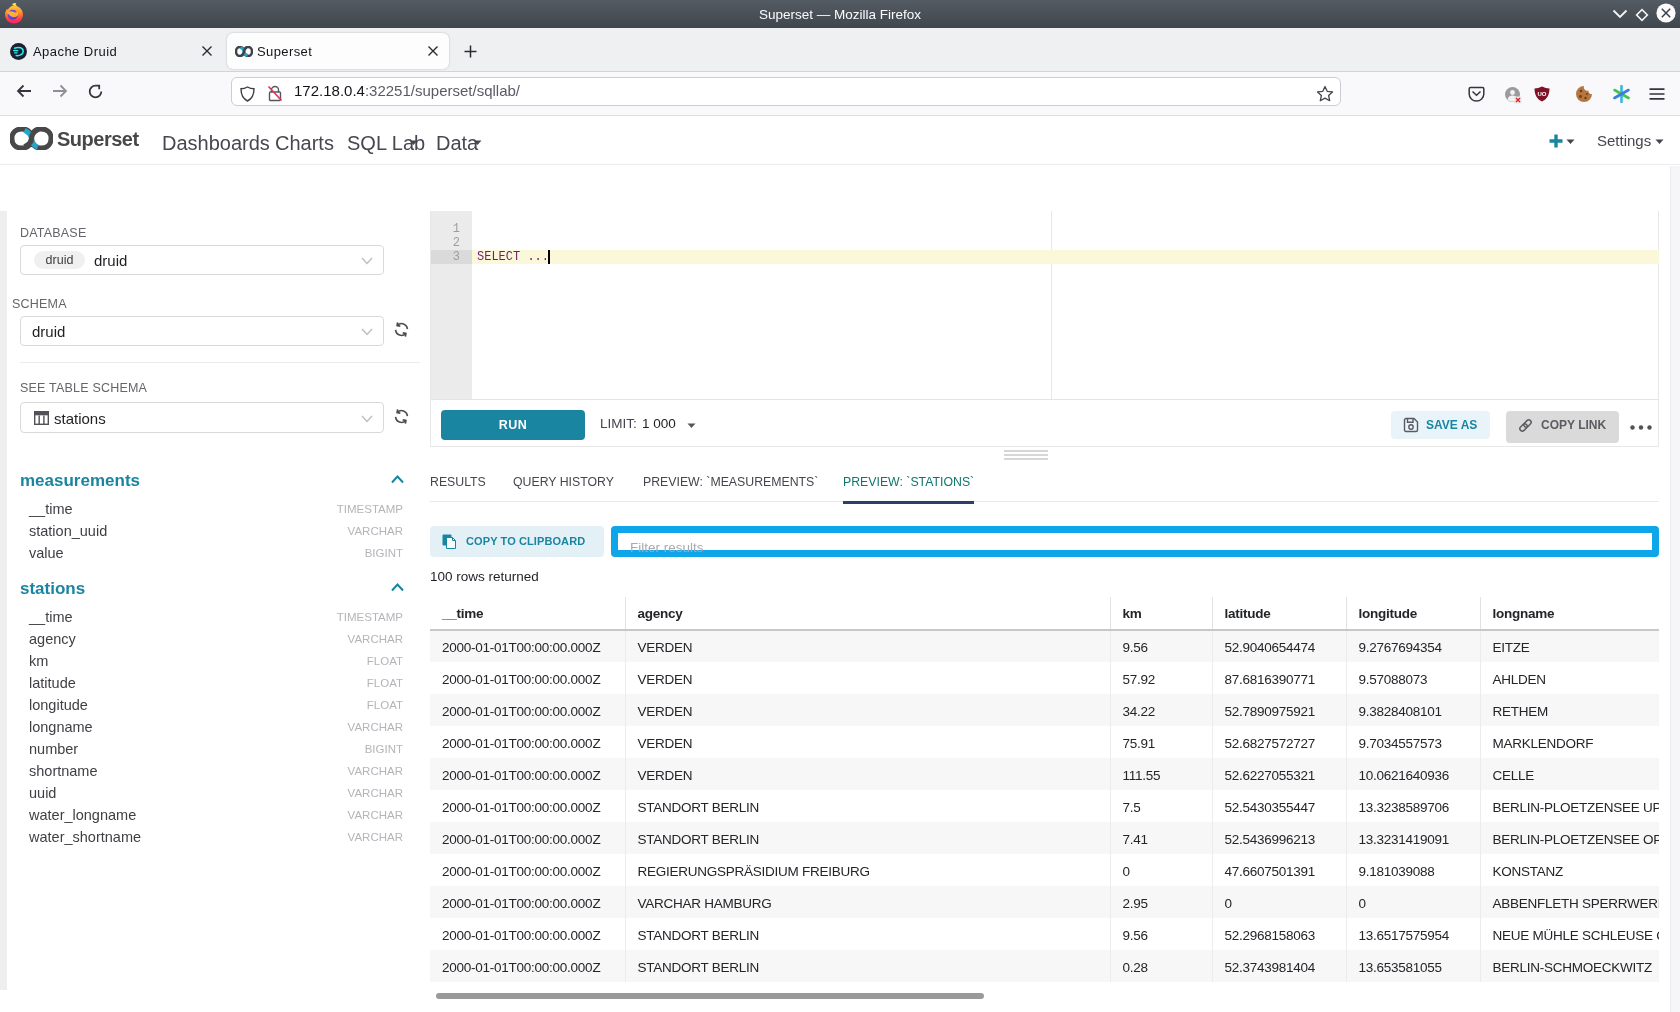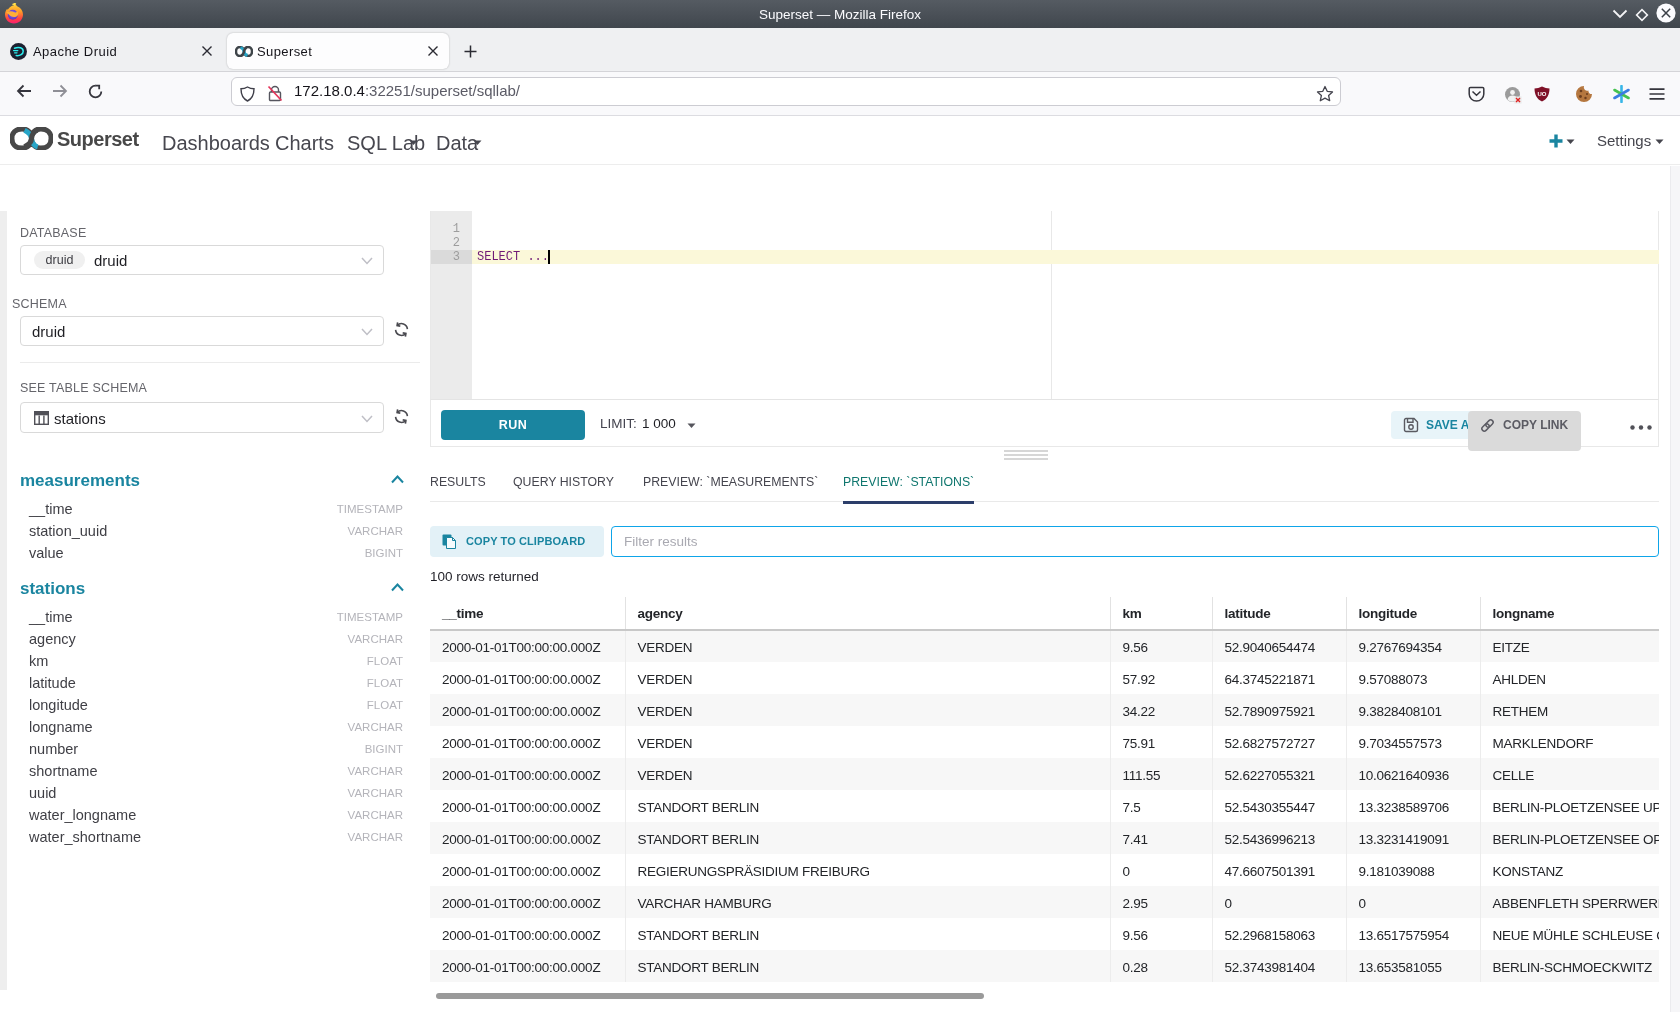--- a/index.html
+++ b/index.html
@@ -311,21 +311,21 @@
         <path d="M0.5 0.5 L4.5 5 L8.5 0.5 Z" fill="#55555c"></path>
       </svg>
     <div class="abs btn" style="left:960px;top:11px;width:99px;height:28px;background:#e8f4f9">
       <svg class="abs" style="left:12px;top:6px" width="16" height="16" viewBox="0 0 16 16">
         <path d="M1.5 3 C1.5 2.2 2.2 1.5 3 1.5 L11 1.5 L14.5 5 L14.5 13 C14.5 13.8 13.8 14.5 13 14.5 L3 14.5 C2.2 14.5 1.5 13.8 1.5 13 Z" fill="none" stroke="#5a5a61" stroke-width="1.4"></path>
         <path d="M4.5 1.8 L4.5 5.2 L10 5.2 L10 1.8" fill="none" stroke="#5a5a61" stroke-width="1.4"></path>
         <circle cx="8" cy="10" r="2.2" fill="none" stroke="#5a5a61" stroke-width="1.4"></circle>
       </svg>
       <div class="abs" style="left:35px;top:7px;font-size:12px;font-weight:bold;color:#1a85a0">SAVE AS</div>
     </div>
-    <div class="abs btn" style="left:1037px;top:11px;width:113px;height:40px;background:#dadada">
+    <div class="abs btn" style="left:1075px;top:11px;width:113px;height:32px;background:#dadada">
       <svg class="abs" style="left:12px;top:7px" width="15" height="15" viewBox="0 0 15 15">
         <g fill="none" stroke="#5b5b63" stroke-width="1.5">
           <rect x="0.6" y="5.1" width="8.2" height="4.8" rx="2.4" transform="rotate(-45 7.5 7.5)"></rect>
           <rect x="6.2" y="5.1" width="8.2" height="4.8" rx="2.4" transform="rotate(-45 7.5 7.5)"></rect>
         </g>
       </svg>
       <div class="abs" style="left:35px;top:7px;font-size:12px;font-weight:bold;color:#5b5b63">COPY LINK</div>
     </div>
     <svg class="abs" style="left:1199px;top:25px" width="22" height="5" viewBox="0 0 22 5">
       <circle cx="2.5" cy="2.5" r="2.2" fill="#515158"></circle>
@@ -346,21 +346,21 @@
   <div class="abs" style="left:843px;top:501px;width:131px;height:3px;background:#2c3e6a"></div>
 
   <div class="abs" style="left:430px;top:526px;width:174px;height:31px;background:#e3f1f7;border-radius:4px">
     <svg class="abs" style="left:12px;top:8px" width="14" height="15" viewBox="0 0 14 15">
       <rect x="0.5" y="0.5" width="9" height="11" rx="1" fill="#1a85a0"></rect>
       <path d="M4.5 3.5 L10.5 3.5 L13.5 6.5 L13.5 14.5 L4.5 14.5 Z" fill="#f6fbfd" stroke="#1a85a0" stroke-width="1"></path>
       <path d="M10.5 3.5 L10.5 6.5 L13.5 6.5" fill="none" stroke="#1a85a0" stroke-width="1"></path>
     </svg>
     <div class="abs" style="left:36px;top:9px;font-size:11px;font-weight:bold;letter-spacing:.1px;color:#1a85a0">COPY TO CLIPBOARD</div>
   </div>
-  <div class="abs" style="left:611px;top:526px;width:1048px;height:31px;border:1px solid #0ea5e9;border-radius:4px;background:#fff">
+  <div class="abs" style="left:611px;top:526px;width:1048px;height:31px;border:7px solid #0ea5e9;border-radius:4px;background:#fff">
     <div class="abs" style="left:12px;top:7px;font-size:13.5px;color:#a9a9b1">Filter results</div>
   </div>
   <div class="abs" style="left:430px;top:569px;font-size:13.5px;color:#1f1f26">100 rows returned</div>
 
   <div class="abs" id="rtable">
     <table>
       <colgroup>
           <col style="width:195px">
           <col style="width:485px">
           <col style="width:102px">
@@ -382,21 +382,21 @@
             <td>VERDEN</td>
             <td>9.56</td>
             <td>52.9040654474</td>
             <td>9.2767694354</td>
             <td>EITZE</td>
           </tr>
       <tr>
             <td>2000-01-01T00:00:00.000Z</td>
             <td>VERDEN</td>
             <td>57.92</td>
-            <td>64.3745221871</td>
+            <td>87.6816390771</td>
             <td>9.57088073</td>
             <td>AHLDEN</td>
           </tr>
       <tr class="odd">
             <td>2000-01-01T00:00:00.000Z</td>
             <td>VERDEN</td>
             <td>34.22</td>
             <td>52.7890975921</td>
             <td>9.3828408101</td>
             <td>RETHEM</td>

